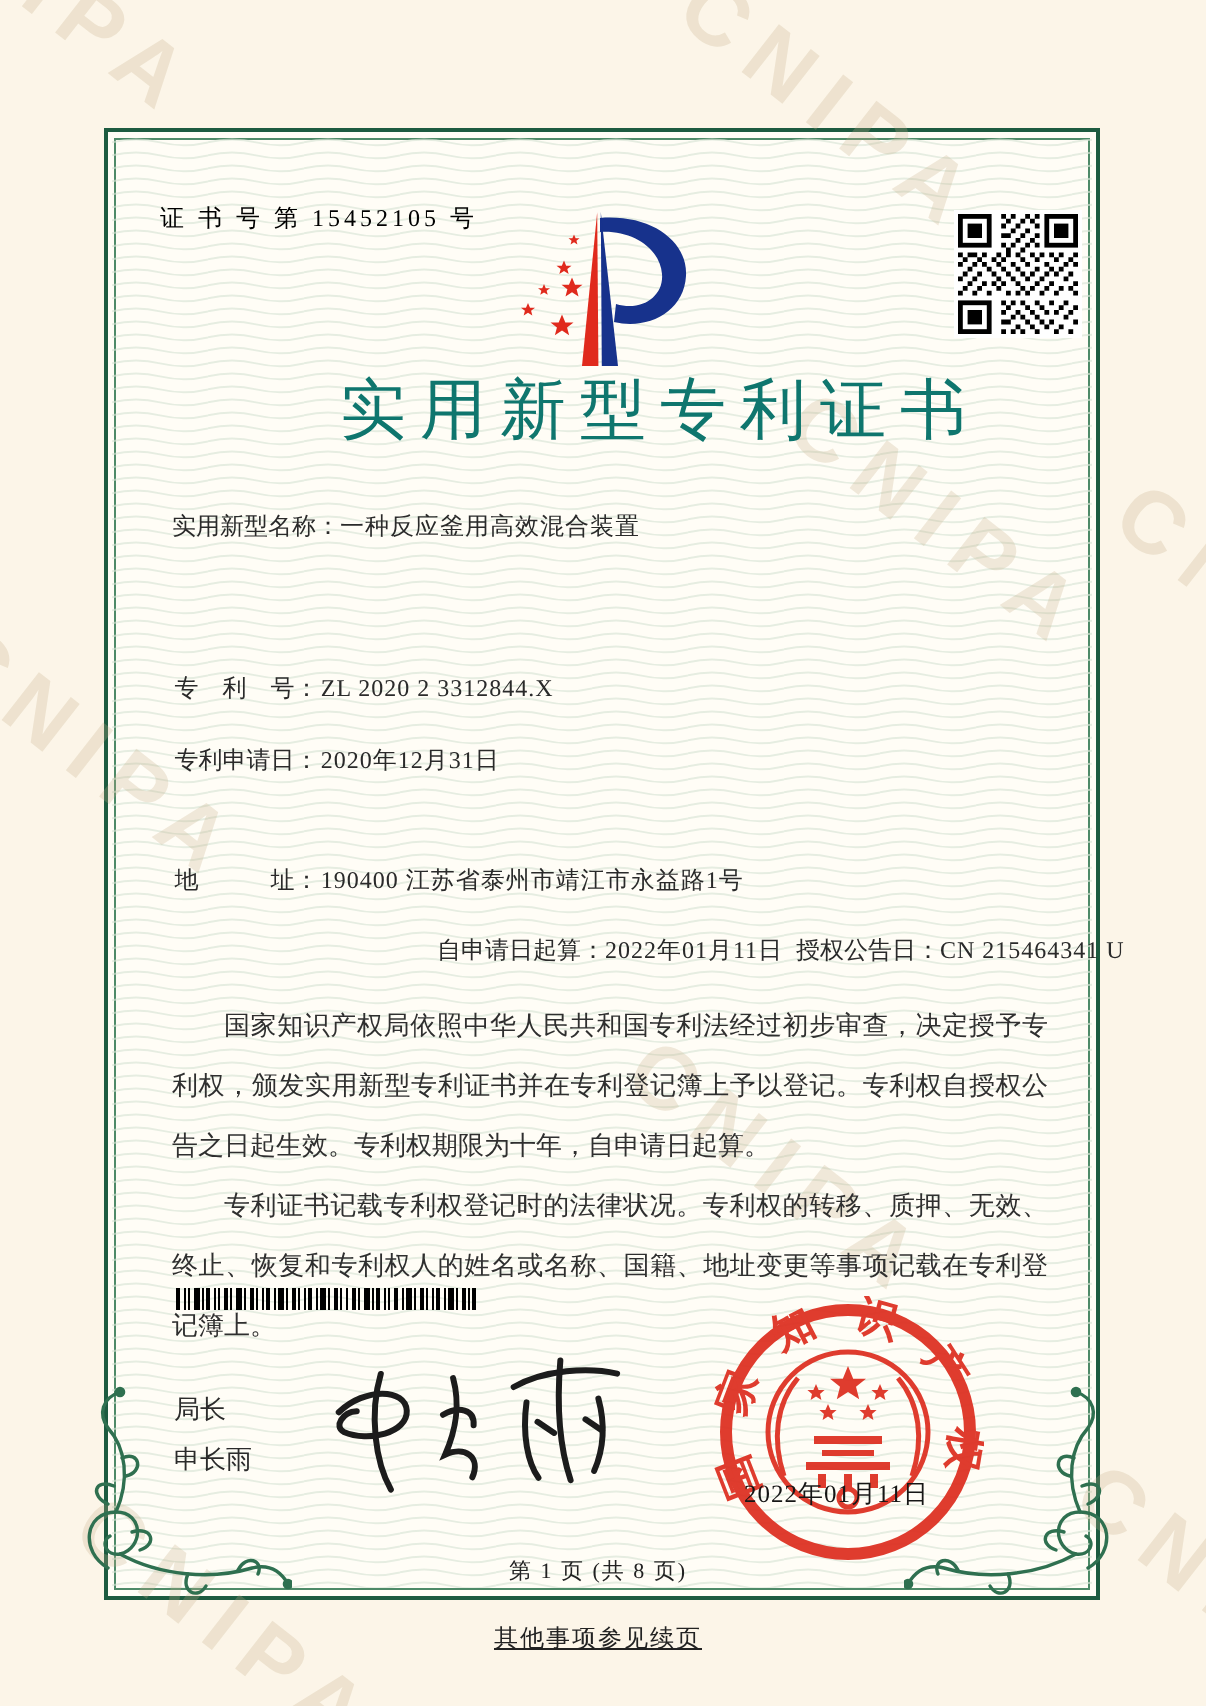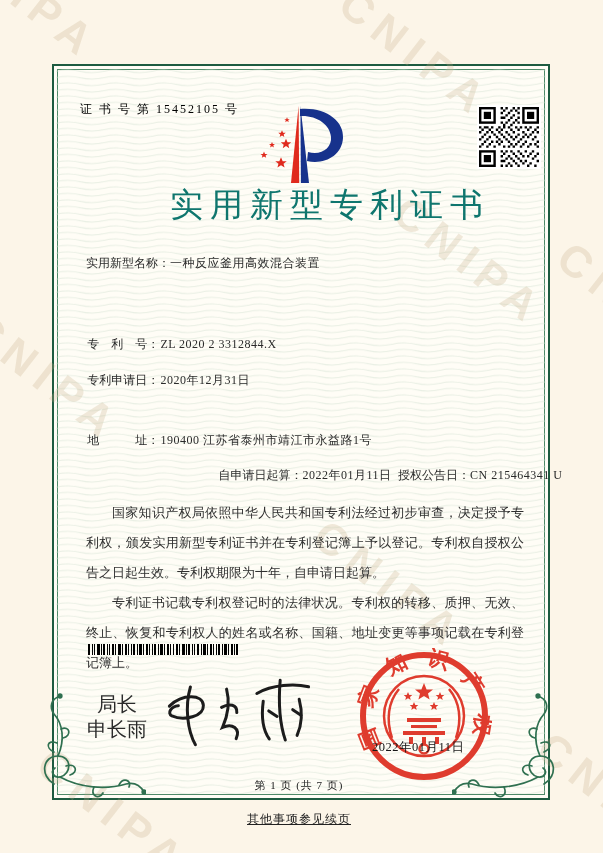--- a/index.html
+++ b/index.html
@@ -23,21 +23,21 @@
          font-size:33px;font-weight:400;letter-spacing:7px;color:#0f766e;padding-left:31px;}
   .frow{position:absolute;left:86px;font-size:12px;color:#2a2a2a;white-space:nowrap;text-align:center;}
   .flabel{display:inline-block;min-width:6.2em;}
   .fvalue{letter-spacing:.5px;}
   .grant2{position:absolute;left:312px;top:0;}
   .bodytxt{position:absolute;left:86px;top:498px;width:438px;font-size:13px;line-height:30px;
            text-align:justify;color:#2f2f2f;}
   .bodytxt p{margin:0;text-indent:2em;}
   .barcode{position:absolute;left:88px;top:644px;}
   .director{position:absolute;left:87px;top:692px;font-family:"Liberation Sans","DejaVu Sans",sans-serif;
-            font-size:20px;color:#2b2b2b;line-height:25px;text-align:center;}
+            font-size:13px;color:#2b2b2b;line-height:25px;}
   .signature{position:absolute;left:158px;top:676px;}
   .seal{position:absolute;left:356px;top:648px;opacity:.92;}
   .sealdate{position:absolute;left:372px;top:739px;width:120px;font-size:12.5px;letter-spacing:.5px;
             color:#161616;white-space:nowrap;}
   .pageinfo{position:absolute;left:52px;top:778px;width:494px;text-align:center;font-size:11px;
             letter-spacing:1px;color:#222;}
   .contnote{position:absolute;left:52px;top:811px;width:494px;text-align:center;font-size:12px;
             letter-spacing:1px;color:#222;z-index:3;text-decoration:underline;}
   .flourish{position:absolute;z-index:4;}
 </style>
@@ -222,17 +222,17 @@
           <rect x="-2" y="21" width="4" height="7" stroke="none"></rect>
           <rect x="11" y="21" width="4" height="7" stroke="none"></rect>
           <path d="M-32,22 C-38,4 -36,-14 -25,-27" fill="none" stroke-width="2.5"></path>
           <path d="M32,22 C38,4 36,-14 25,-27" fill="none" stroke-width="2.5"></path>
           <circle cx="0" cy="33" r="4.5" fill="none" stroke-width="2.5"></circle>
         </g>
       </g>
     </svg>
     <div class="sealdate">2022年01月11日</div>
 
-    <div class="pageinfo">第 1 页 (共 7 页)</div>
+    <div class="pageinfo">第 1 页 (共 8 页)</div>
   </div>
 
   <div class="contnote">其他事项参见续页</div>
 </div>
 
 </body></html>

